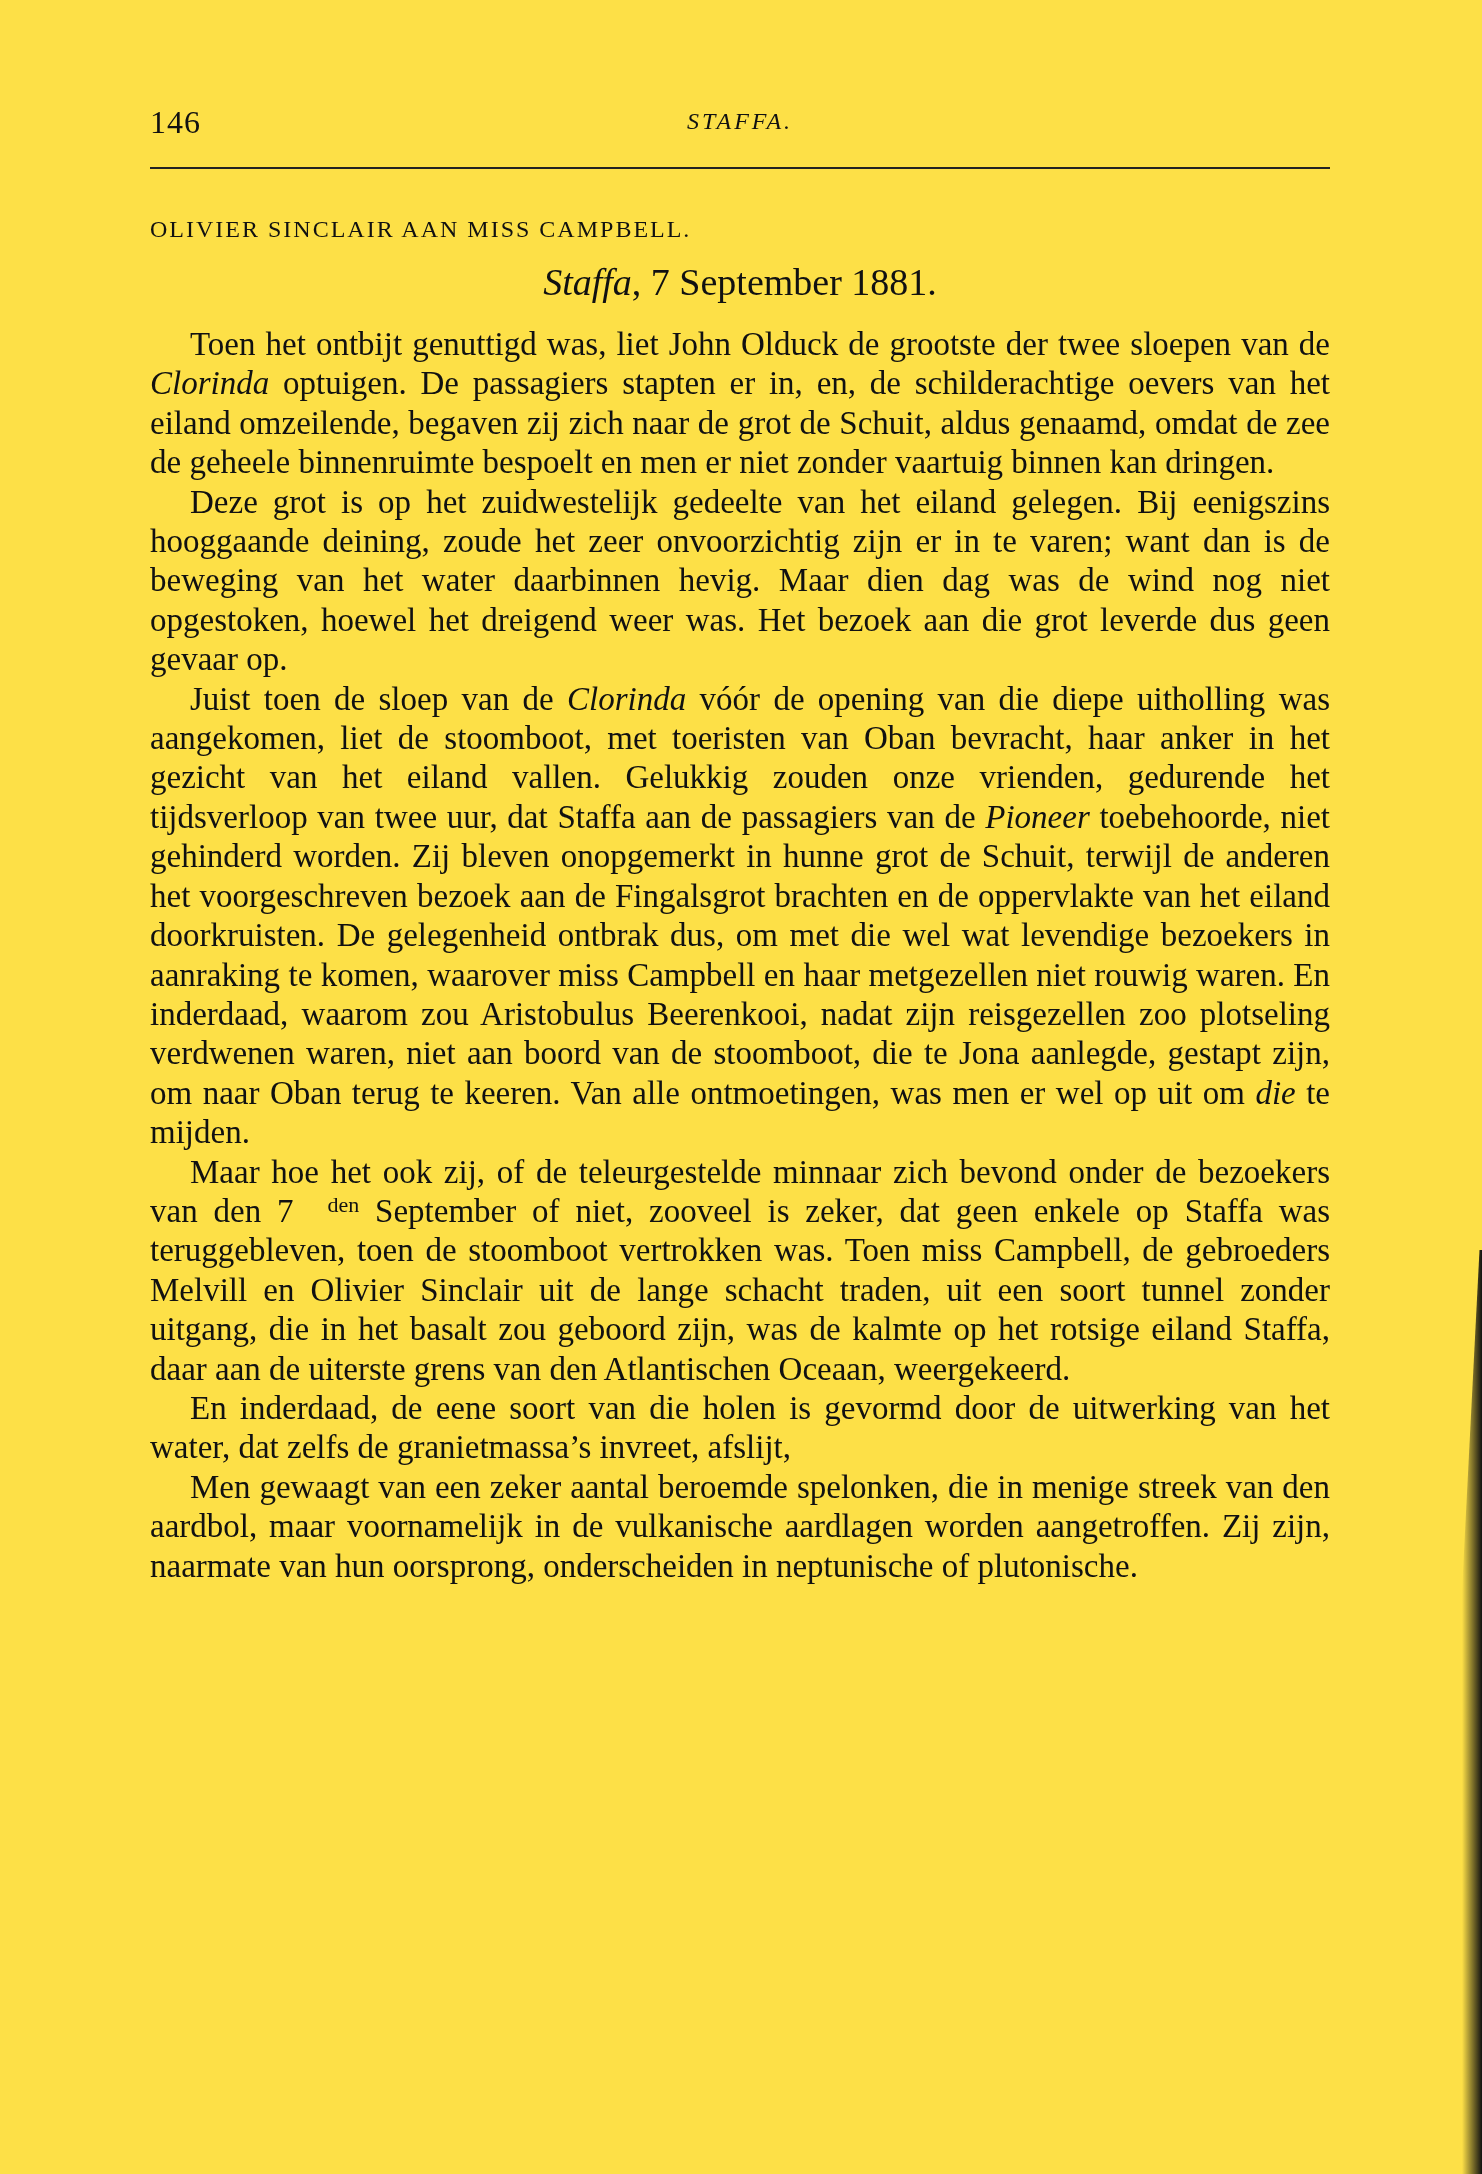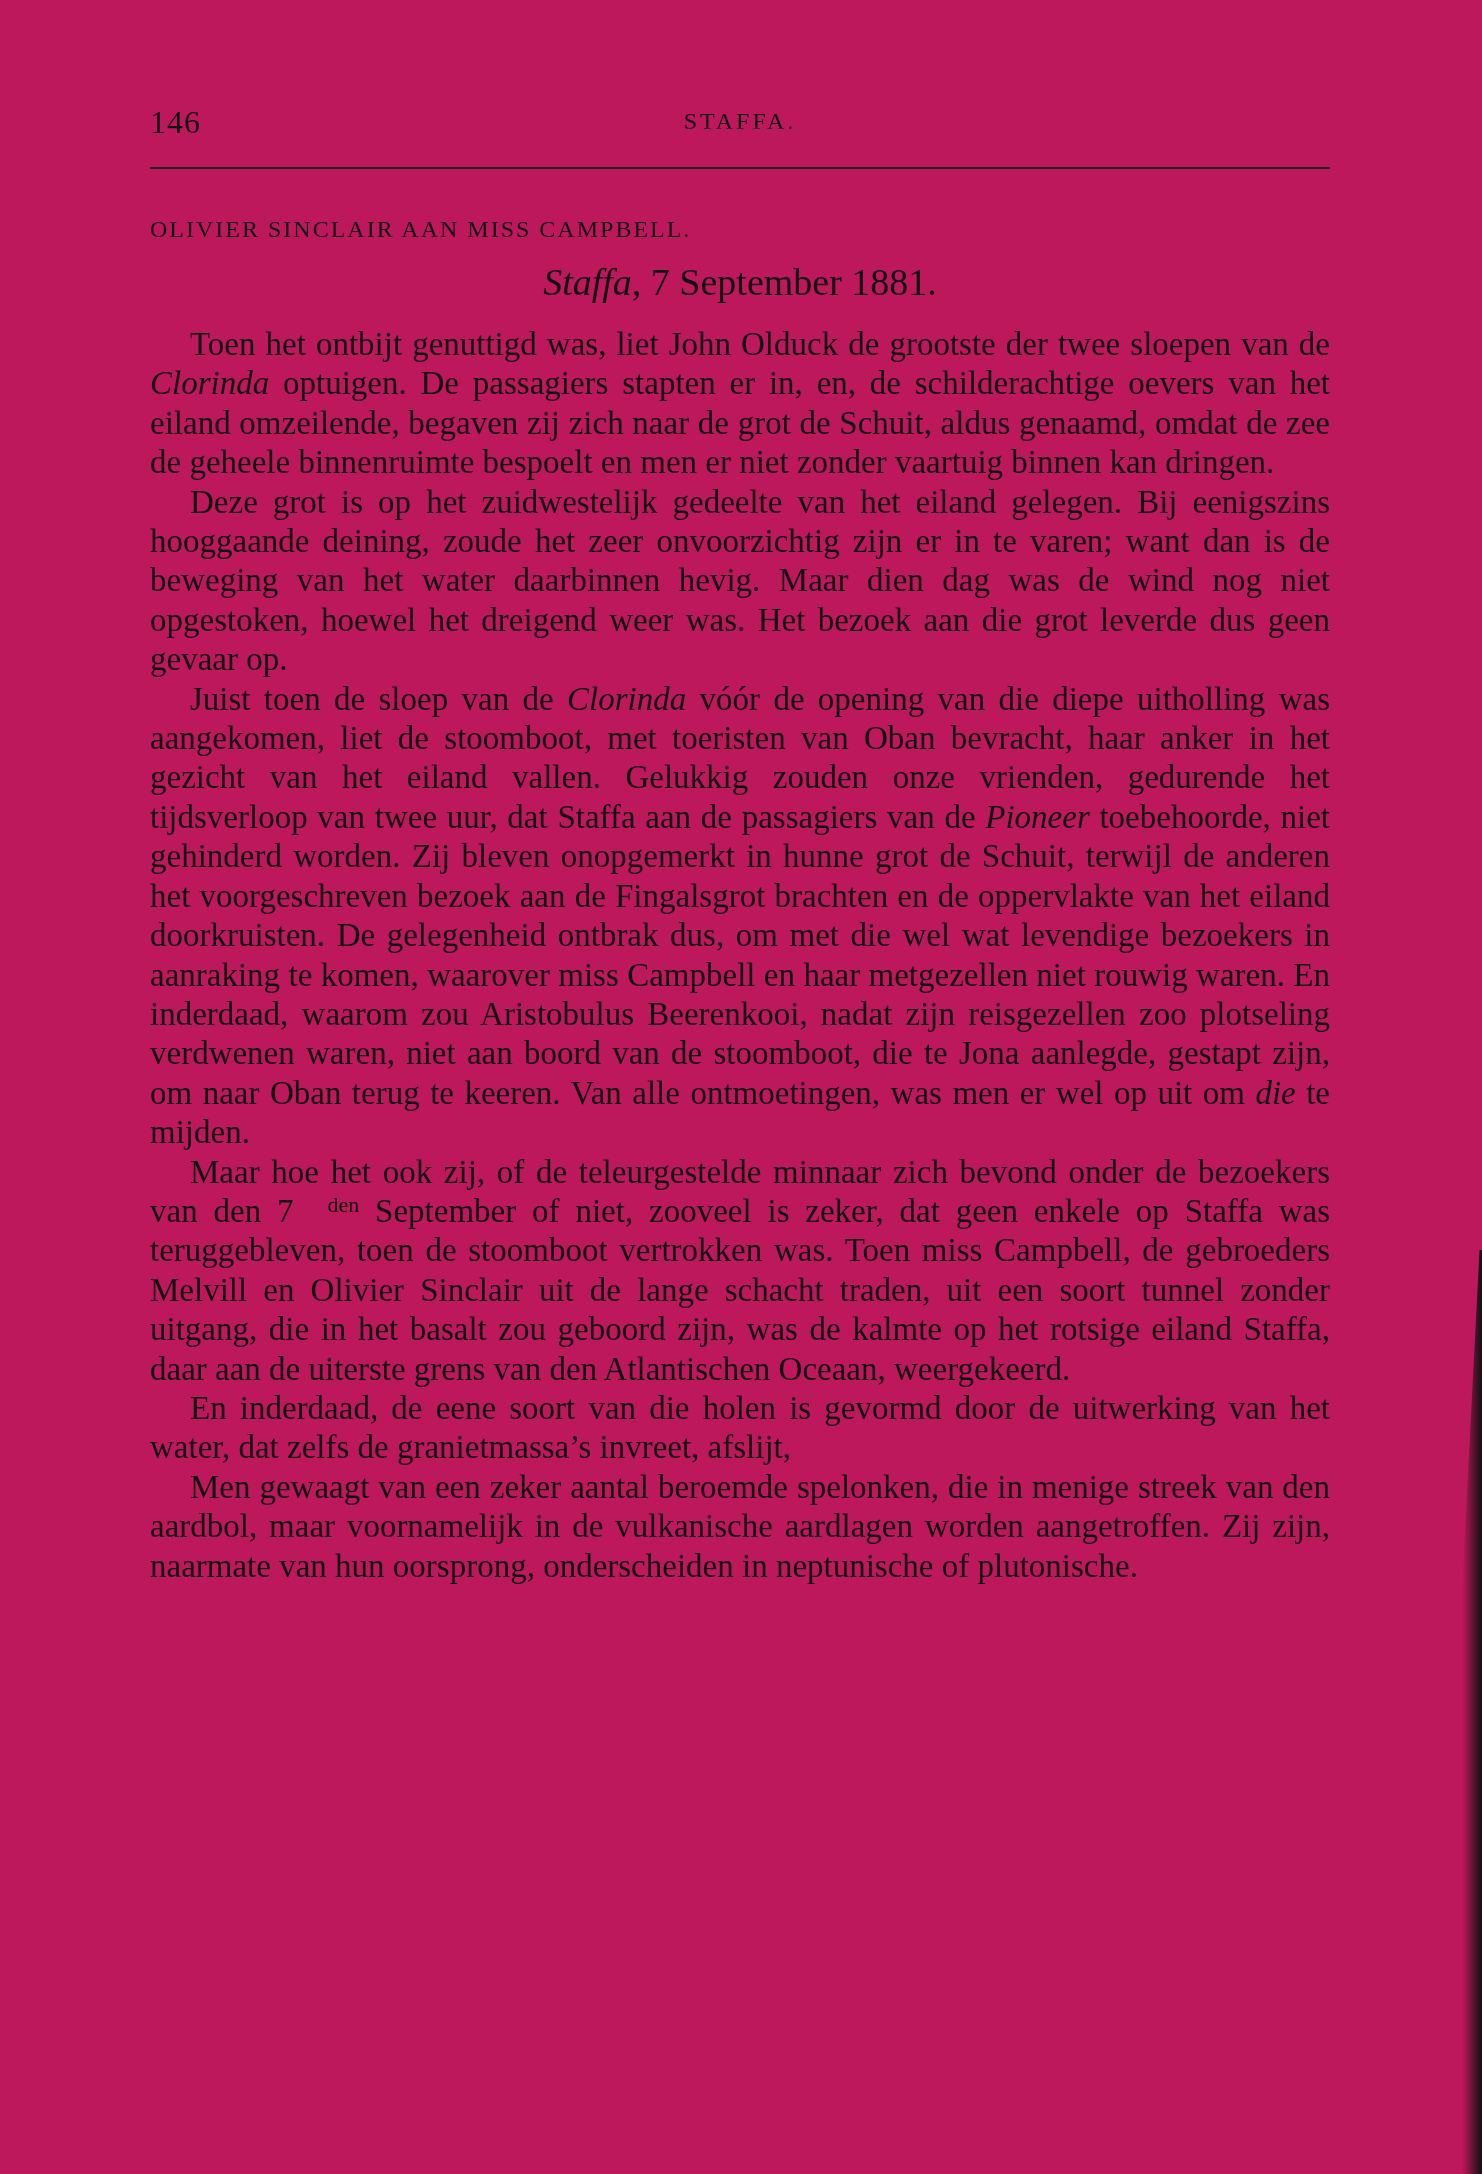--- a/index.html
+++ b/index.html
@@ -1,27 +1,27 @@
 <!DOCTYPE html>
 <html><head>
   <meta charset="utf-8">
   <style>
     html, body { margin: 0; padding: 0; background: #ffffff; }
     body { width: 1482px; height: 2174px; position: relative; overflow: hidden; }
     .page {
       position: absolute; left: 0; top: 0; width: 1482px; height: 2174px;
-      background: #be185d; color: #111111;
+      background: #fde047; color: #111111;
       font-family: "Liberation Serif", "DejaVu Serif", serif;
     }
     .running-head {
       position: absolute; left: 150px; top: 104px; width: 1180px; height: 40px;
       font-size: 28px;
     }
     .page-number { position: absolute; left: 0; top: 0; font-size: 32px; letter-spacing: 1px; }
-    .running-title { position: absolute; left: 0; right: 0; top: 4px; text-align: center; font-size: 24px; letter-spacing: 3px; }
+    .running-title { position: absolute; left: 0; right: 0; top: 4px; text-align: center; font-size: 24px; letter-spacing: 3px; font-style: italic; }
     .head-rule {
       position: absolute; left: 150px; top: 167px; width: 1180px; height: 0;
       border-top: 2px solid #222222;
     }
     .letter-heading {
       position: absolute; left: 150px; top: 216px; width: 1180px; text-align: left;
       font-size: 24px; letter-spacing: 2px;
     }
     .dateline {
       position: absolute; left: 150px; top: 260px; width: 1180px; text-align: center;

